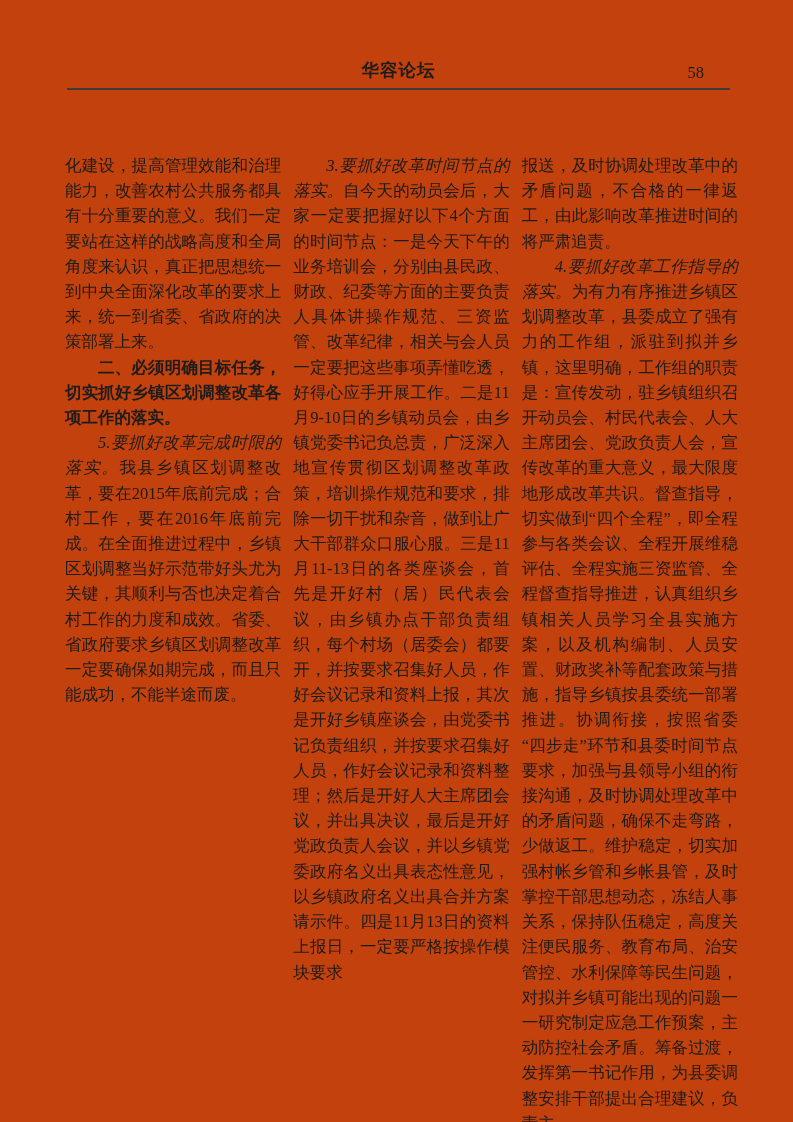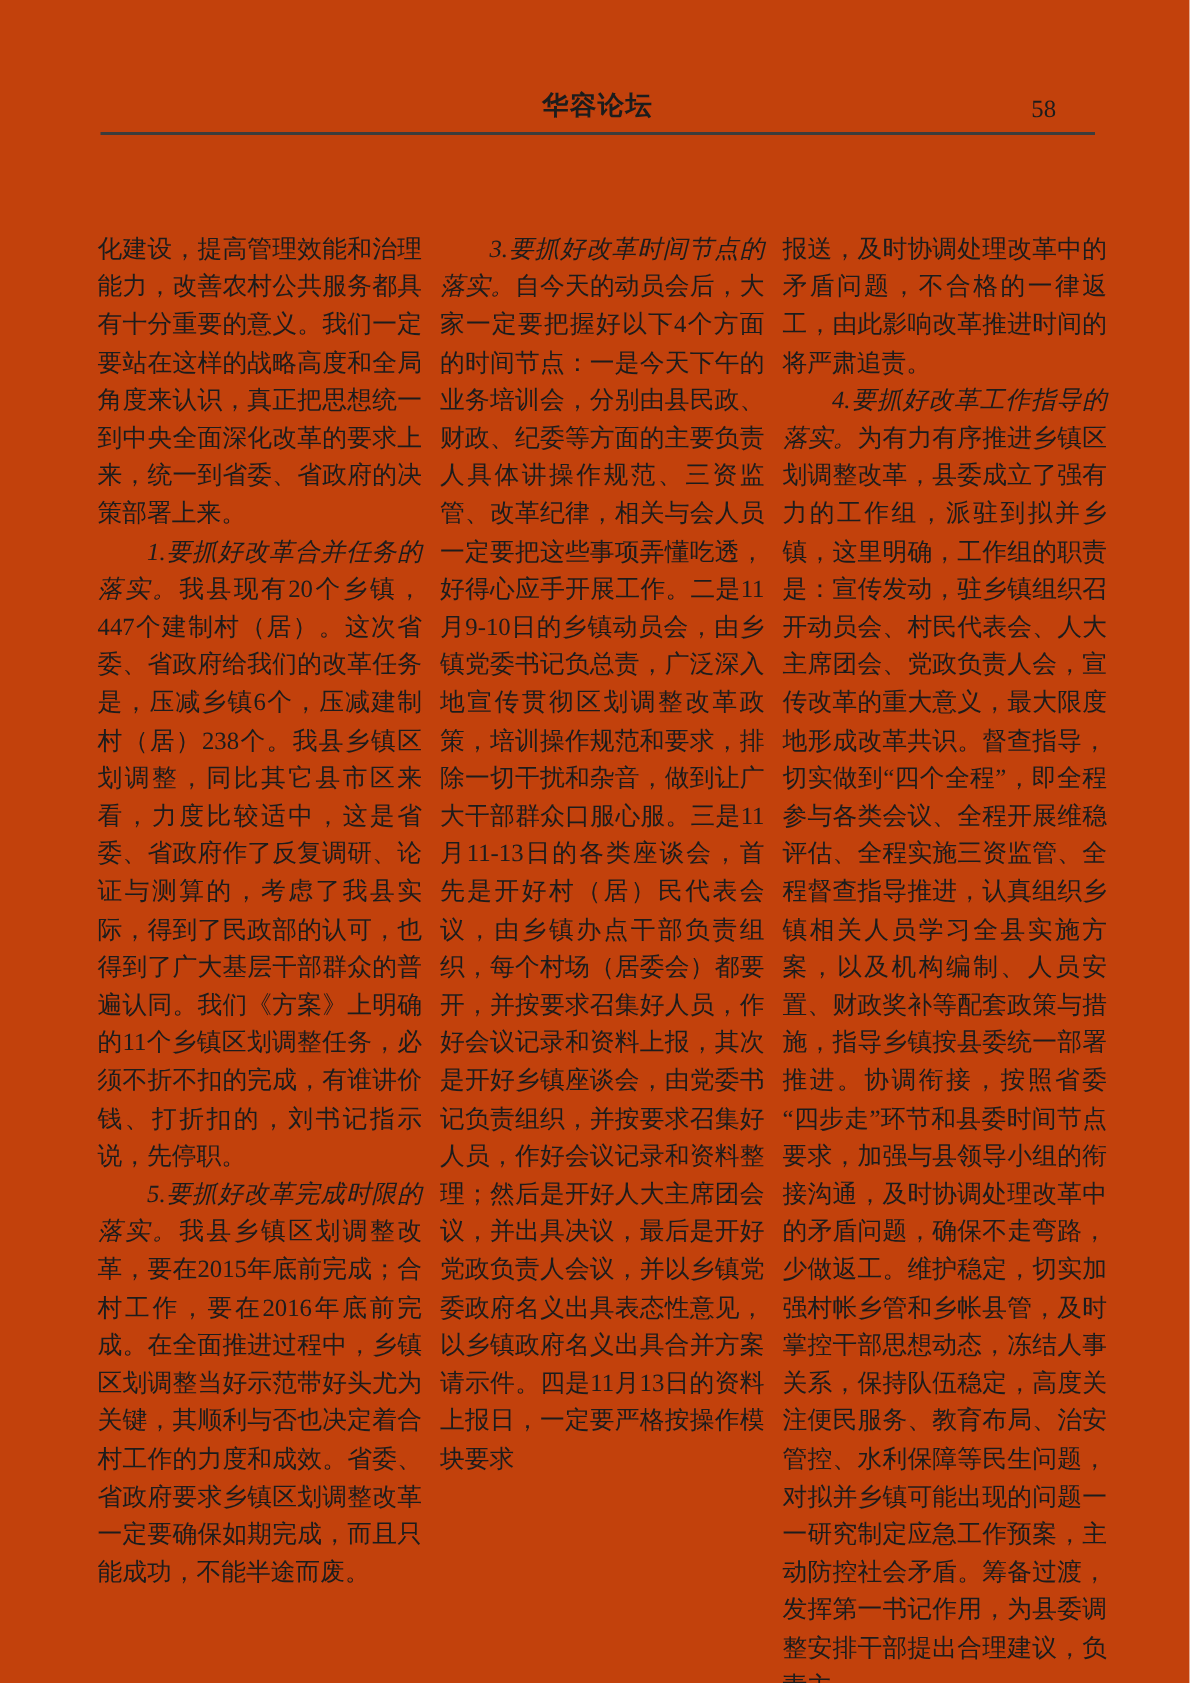--- a/index.html
+++ b/index.html
@@ -65,21 +65,21 @@
 
   <div class="page-header">
     <span class="journal-title">华容论坛</span>
     <span class="page-number">58</span>
   </div>
 
   <div class="columns">
 
     <div class="col">
       <p>化建设，提高管理效能和治理能力，改善农村公共服务都具有十分重要的意义。我们一定要站在这样的战略高度和全局角度来认识，真正把思想统一到中央全面深化改革的要求上来，统一到省委、省政府的决策部署上来。</p>
-      <p class="para-indent"><span class="numbered-lead">1.要抓好改革合并任务的落实。</span><span>我县现有20个乡镇，447个建制村（居）。这次省委、省政府给我们的改革任务是，压减乡镇6个，压减建制村（居）238个。我县乡镇区划调整，同比其它县市区来看，力度比较适中，这是省委、省政府作了反复调研、论证与测算的，考虑了我县实际，得到了民政部的认可，也得到了广大基层干部群众的普遍认同。我们《方案》上明确的11个乡镇区划调整任务，必须不折不扣的完成，有谁讲价钱、打折扣的，刘书记指示说，先停职。</span></p>
+      <p class="section-heading">二、必须明确目标任务，切实抓好乡镇区划调整改革各项工作的落实。</p>
       <p class="para-indent"><span class="numbered-lead">5.要抓好改革完成时限的落实。</span><span>我县乡镇区划调整改革，要在2015年底前完成；合村工作，要在2016年底前完成。在全面推进过程中，乡镇区划调整当好示范带好头尤为关键，其顺利与否也决定着合村工作的力度和成效。省委、省政府要求乡镇区划调整改革一定要确保如期完成，而且只能成功，不能半途而废。</span></p>
     </div>
 
     <div class="col">
       <p class="para-indent"><span class="numbered-lead">3.要抓好改革时间节点的落实。</span><span>自今天的动员会后，大家一定要把握好以下4个方面的时间节点：一是今天下午的业务培训会，分别由县民政、财政、纪委等方面的主要负责人具体讲操作规范、三资监管、改革纪律，相关与会人员一定要把这些事项弄懂吃透，好得心应手开展工作。二是11月9-10日的乡镇动员会，由乡镇党委书记负总责，广泛深入地宣传贯彻区划调整改革政策，培训操作规范和要求，排除一切干扰和杂音，做到让广大干部群众口服心服。三是11月11-13日的各类座谈会，首先是开好村（居）民代表会议，由乡镇办点干部负责组织，每个村场（居委会）都要开，并按要求召集好人员，作好会议记录和资料上报，其次是开好乡镇座谈会，由党委书记负责组织，并按要求召集好人员，作好会议记录和资料整理；然后是开好人大主席团会议，并出具决议，最后是开好党政负责人会议，并以乡镇党委政府名义出具表态性意见，以乡镇政府名义出具合并方案请示件。四是11月13日的资料上报日，一定要严格按操作模块要求</span></p>
     </div>
 
     <div class="col">
       <p>报送，及时协调处理改革中的矛盾问题，不合格的一律返工，由此影响改革推进时间的将严肃追责。</p>
       <p class="para-indent"><span class="numbered-lead">4.要抓好改革工作指导的落实。</span><span>为有力有序推进乡镇区划调整改革，县委成立了强有力的工作组，派驻到拟并乡镇，这里明确，工作组的职责是：宣传发动，驻乡镇组织召开动员会、村民代表会、人大主席团会、党政负责人会，宣传改革的重大意义，最大限度地形成改革共识。督查指导，切实做到“四个全程”，即全程参与各类会议、全程开展维稳评估、全程实施三资监管、全程督查指导推进，认真组织乡镇相关人员学习全县实施方案，以及机构编制、人员安置、财政奖补等配套政策与措施，指导乡镇按县委统一部署推进。协调衔接，按照省委“四步走”环节和县委时间节点要求，加强与县领导小组的衔接沟通，及时协调处理改革中的矛盾问题，确保不走弯路，少做返工。维护稳定，切实加强村帐乡管和乡帐县管，及时掌控干部思想动态，冻结人事关系，保持队伍稳定，高度关注便民服务、教育布局、治安管控、水利保障等民生问题，对拟并乡镇可能出现的问题一一研究制定应急工作预案，主动防控社会矛盾。筹备过渡，发挥第一书记作用，为县委调整安排干部提出合理建议，负责主</span></p>

